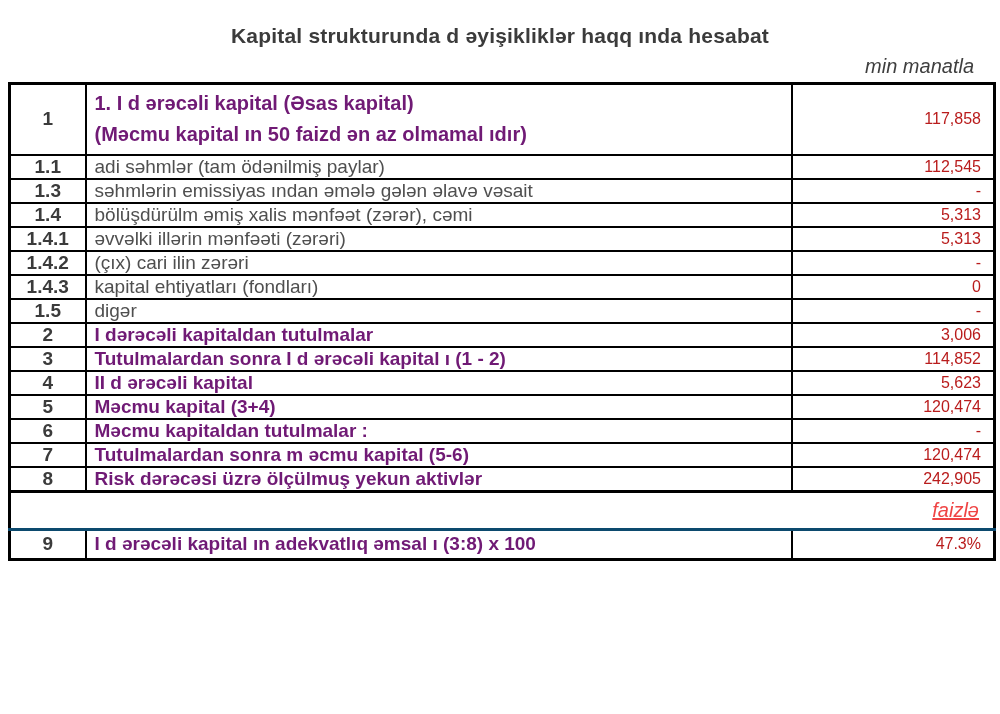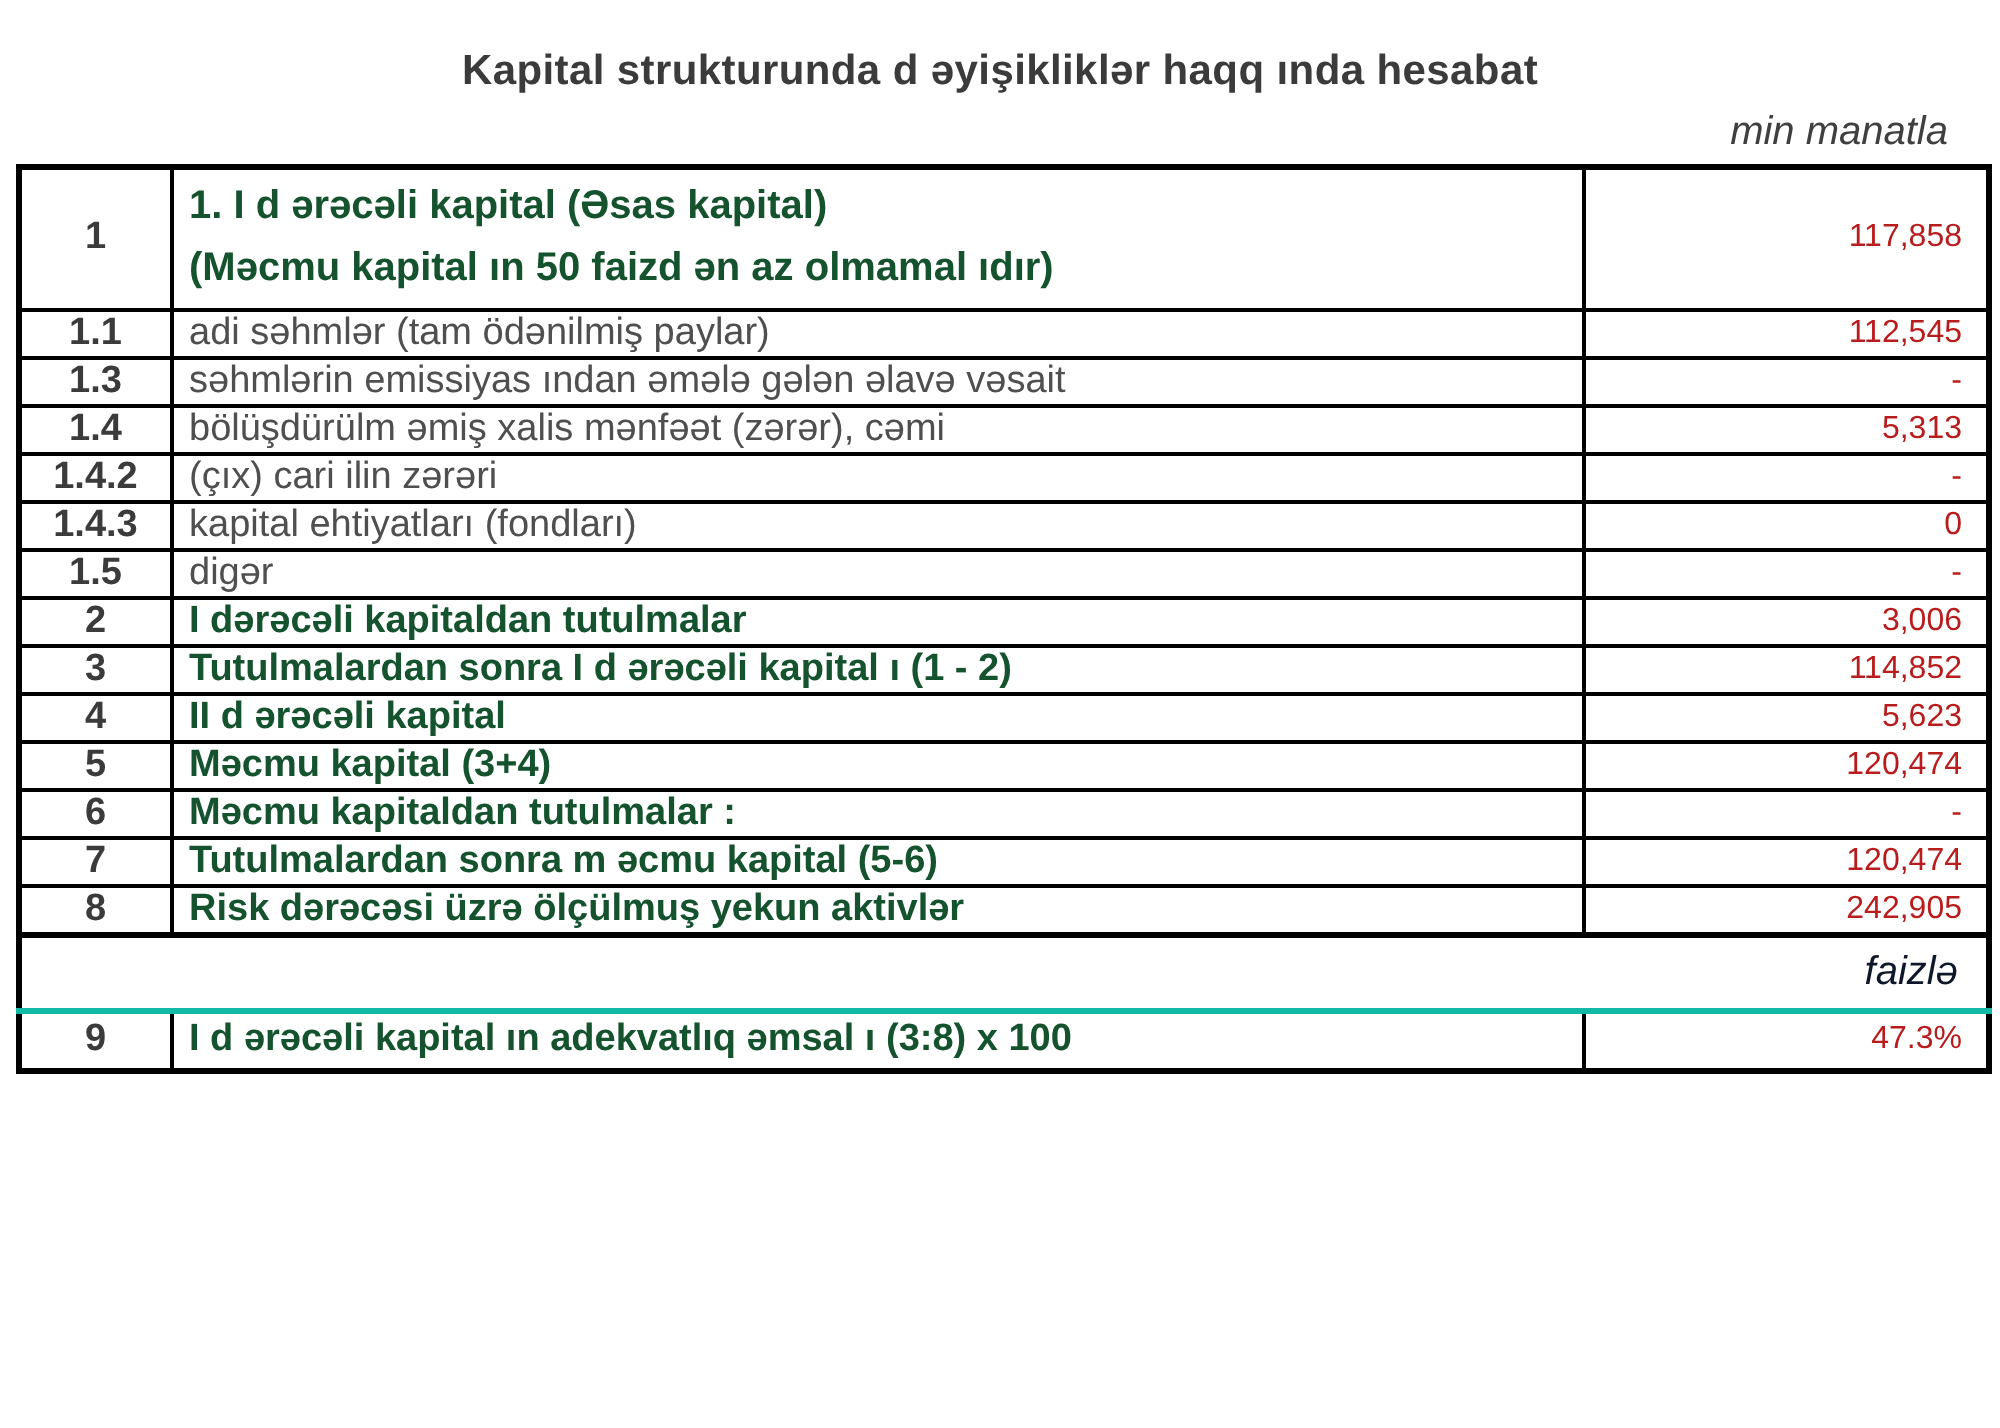--- a/index.html
+++ b/index.html
@@ -54,35 +54,36 @@
   }
   td.num {
     text-align: center;
     font-weight: bold;
     font-size: 19px;
     color: #3b3b3b;
   }
   td.label { padding-left: 8px; }
   td.value { text-align: right; padding-right: 12px; font-size: 16px; color: #b91c1c; }
 
-  tr.bold td.label { font-weight: bold; color: #14532d; }
+  tr.bold td.label { font-weight: bold; color: #701a75; }
 
   tr.row-first td { height: 71px; }
   tr.row-first td.label { line-height: 1.55; font-size: 20px; }
 
   tr.note-row td {
     border-top: 3px solid #000;
-    border-bottom: 3px solid #14b8a6;
+    border-bottom: 3px solid #0c4a6e;
     height: 38px;
     text-align: right;
     padding-right: 14px;
     font-style: italic;
     font-size: 20px;
     font-weight: normal;
-    color: #0f172a;
+    color: #ef4444;
+    text-decoration: underline;
   }
   tr.row-last td, tr.row-9 td { height: 30px; }
 </style>
 </head>
 <body>
 
 <div class="page">
 
   <div class="report-title">Kapital strukturunda d əyişikliklər haqq ında hesabat</div>
 
@@ -116,20 +117,25 @@
         <td class="label">səhmlərin emissiyas ından əmələ gələn əlavə vəsait</td>
         <td class="value">-</td>
       </tr>
 
       <tr>
         <td class="num">1.4</td>
         <td class="label">bölüşdürülm əmiş xalis mənfəət (zərər), cəmi</td>
         <td class="value">5,313</td>
       </tr>
 
+      <tr>
+        <td class="num">1.4.1</td>
+        <td class="label">əvvəlki illərin mənfəəti (zərəri)</td>
+        <td class="value">5,313</td>
+      </tr>
 
       <tr>
         <td class="num">1.4.2</td>
         <td class="label">(çıx) cari ilin zərəri</td>
         <td class="value">-</td>
       </tr>
 
       <tr>
         <td class="num">1.4.3</td>
         <td class="label">kapital ehtiyatları (fondları)</td>

